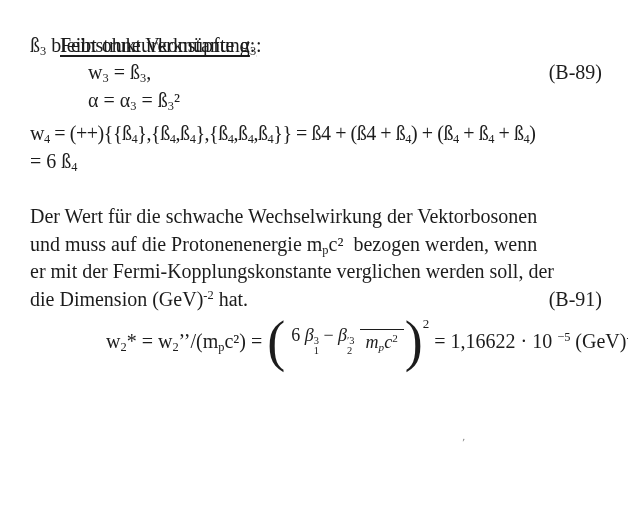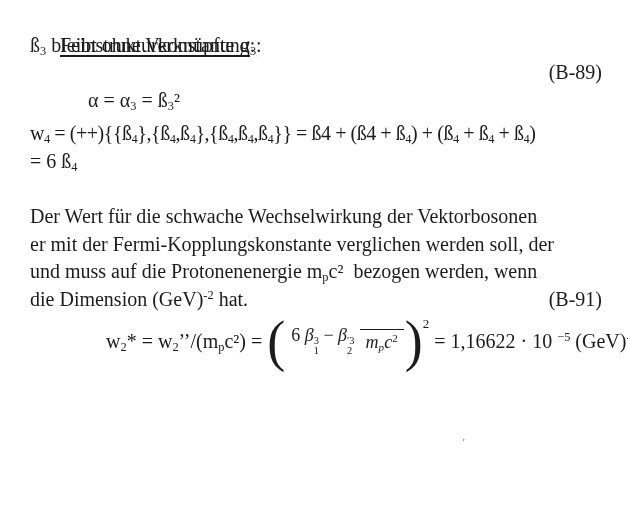--- a/index.html
+++ b/index.html
@@ -99,36 +99,37 @@
 <body>
 
 <div class="page">
 
   <section class="sec-fine">
     <div class="line">
       <span class="ul"><span>Feinstrukturkonstante α</span><span class="sub">3</span></span><span>:</span>
     </div>
     <div class="line"><span>ß</span><span class="sub">3</span><span> bleibt ohne Verknüpfung:</span></div>
     <div class="eqrow">
+      <span class="ind"><span>w</span><span class="sub">3</span><span> = ß</span><span class="sub">3</span><span>,</span></span>
       <span class="tag">(B-89)</span>
     </div>
     <div class="eqrow">
       <span class="ind"><span>α = α</span><span class="sub">3</span><span> = ß</span><span class="sub">3</span><span>²</span></span>
     </div>
   </section>
 
   <section class="sec-strong">
     <div class="line tight"><span>w</span><span class="sub">4</span><span> = (++){{ß</span><span class="sub">4</span><span>},{ß</span><span class="sub">4</span><span>,ß</span><span class="sub">4</span><span>},{ß</span><span class="sub">4</span><span>,ß</span><span class="sub">4</span><span>,ß</span><span class="sub">4</span><span>}} = ß4 + (ß4 + ß</span><span class="sub">4</span><span>) + (ß</span><span class="sub">4</span><span> + ß</span><span class="sub">4</span><span> + ß</span><span class="sub">4</span><span>)</span></div>
     <div class="line"><span>= 6 ß</span><span class="sub">4</span></div>
   </section>
 
   <section class="sec-weak">
     <div class="line"><span>Der Wert für die schwache Wechselwirkung der Vektorbosonen</span></div>
+    <div class="line"><span>und muss auf die Protonenenergie m</span><span class="sub">p</span><span>c²  bezogen werden, wenn</span></div>
     <div class="line"><span>er mit der Fermi-Kopplungskonstante verglichen werden soll, der</span></div>
-    <div class="line"><span>und muss auf die Protonenenergie m</span><span class="sub">p</span><span>c²  bezogen werden, wenn</span></div>
     <div class="eqrow">
       <span><span>die Dimension (GeV)</span><span class="sup">-2</span><span> hat.</span></span>
       <span class="tag">(B-91)</span>
     </div>
 
     <div class="disp">
       <span><span>w</span><span class="sub">2</span><span>* = w</span><span class="sub">2</span><span>’’</span><span>/(m</span><span class="sub">p</span><span>c²) = </span></span>
       <span class="bigp">(</span>
       <span class="frac">
         <span class="num"><span>6 </span><span class="i">β</span><span class="stk"><span>3</span><span>1</span></span><span> − </span><span class="i">β</span><span class="stk"><span>′3</span><span>2</span></span></span>

